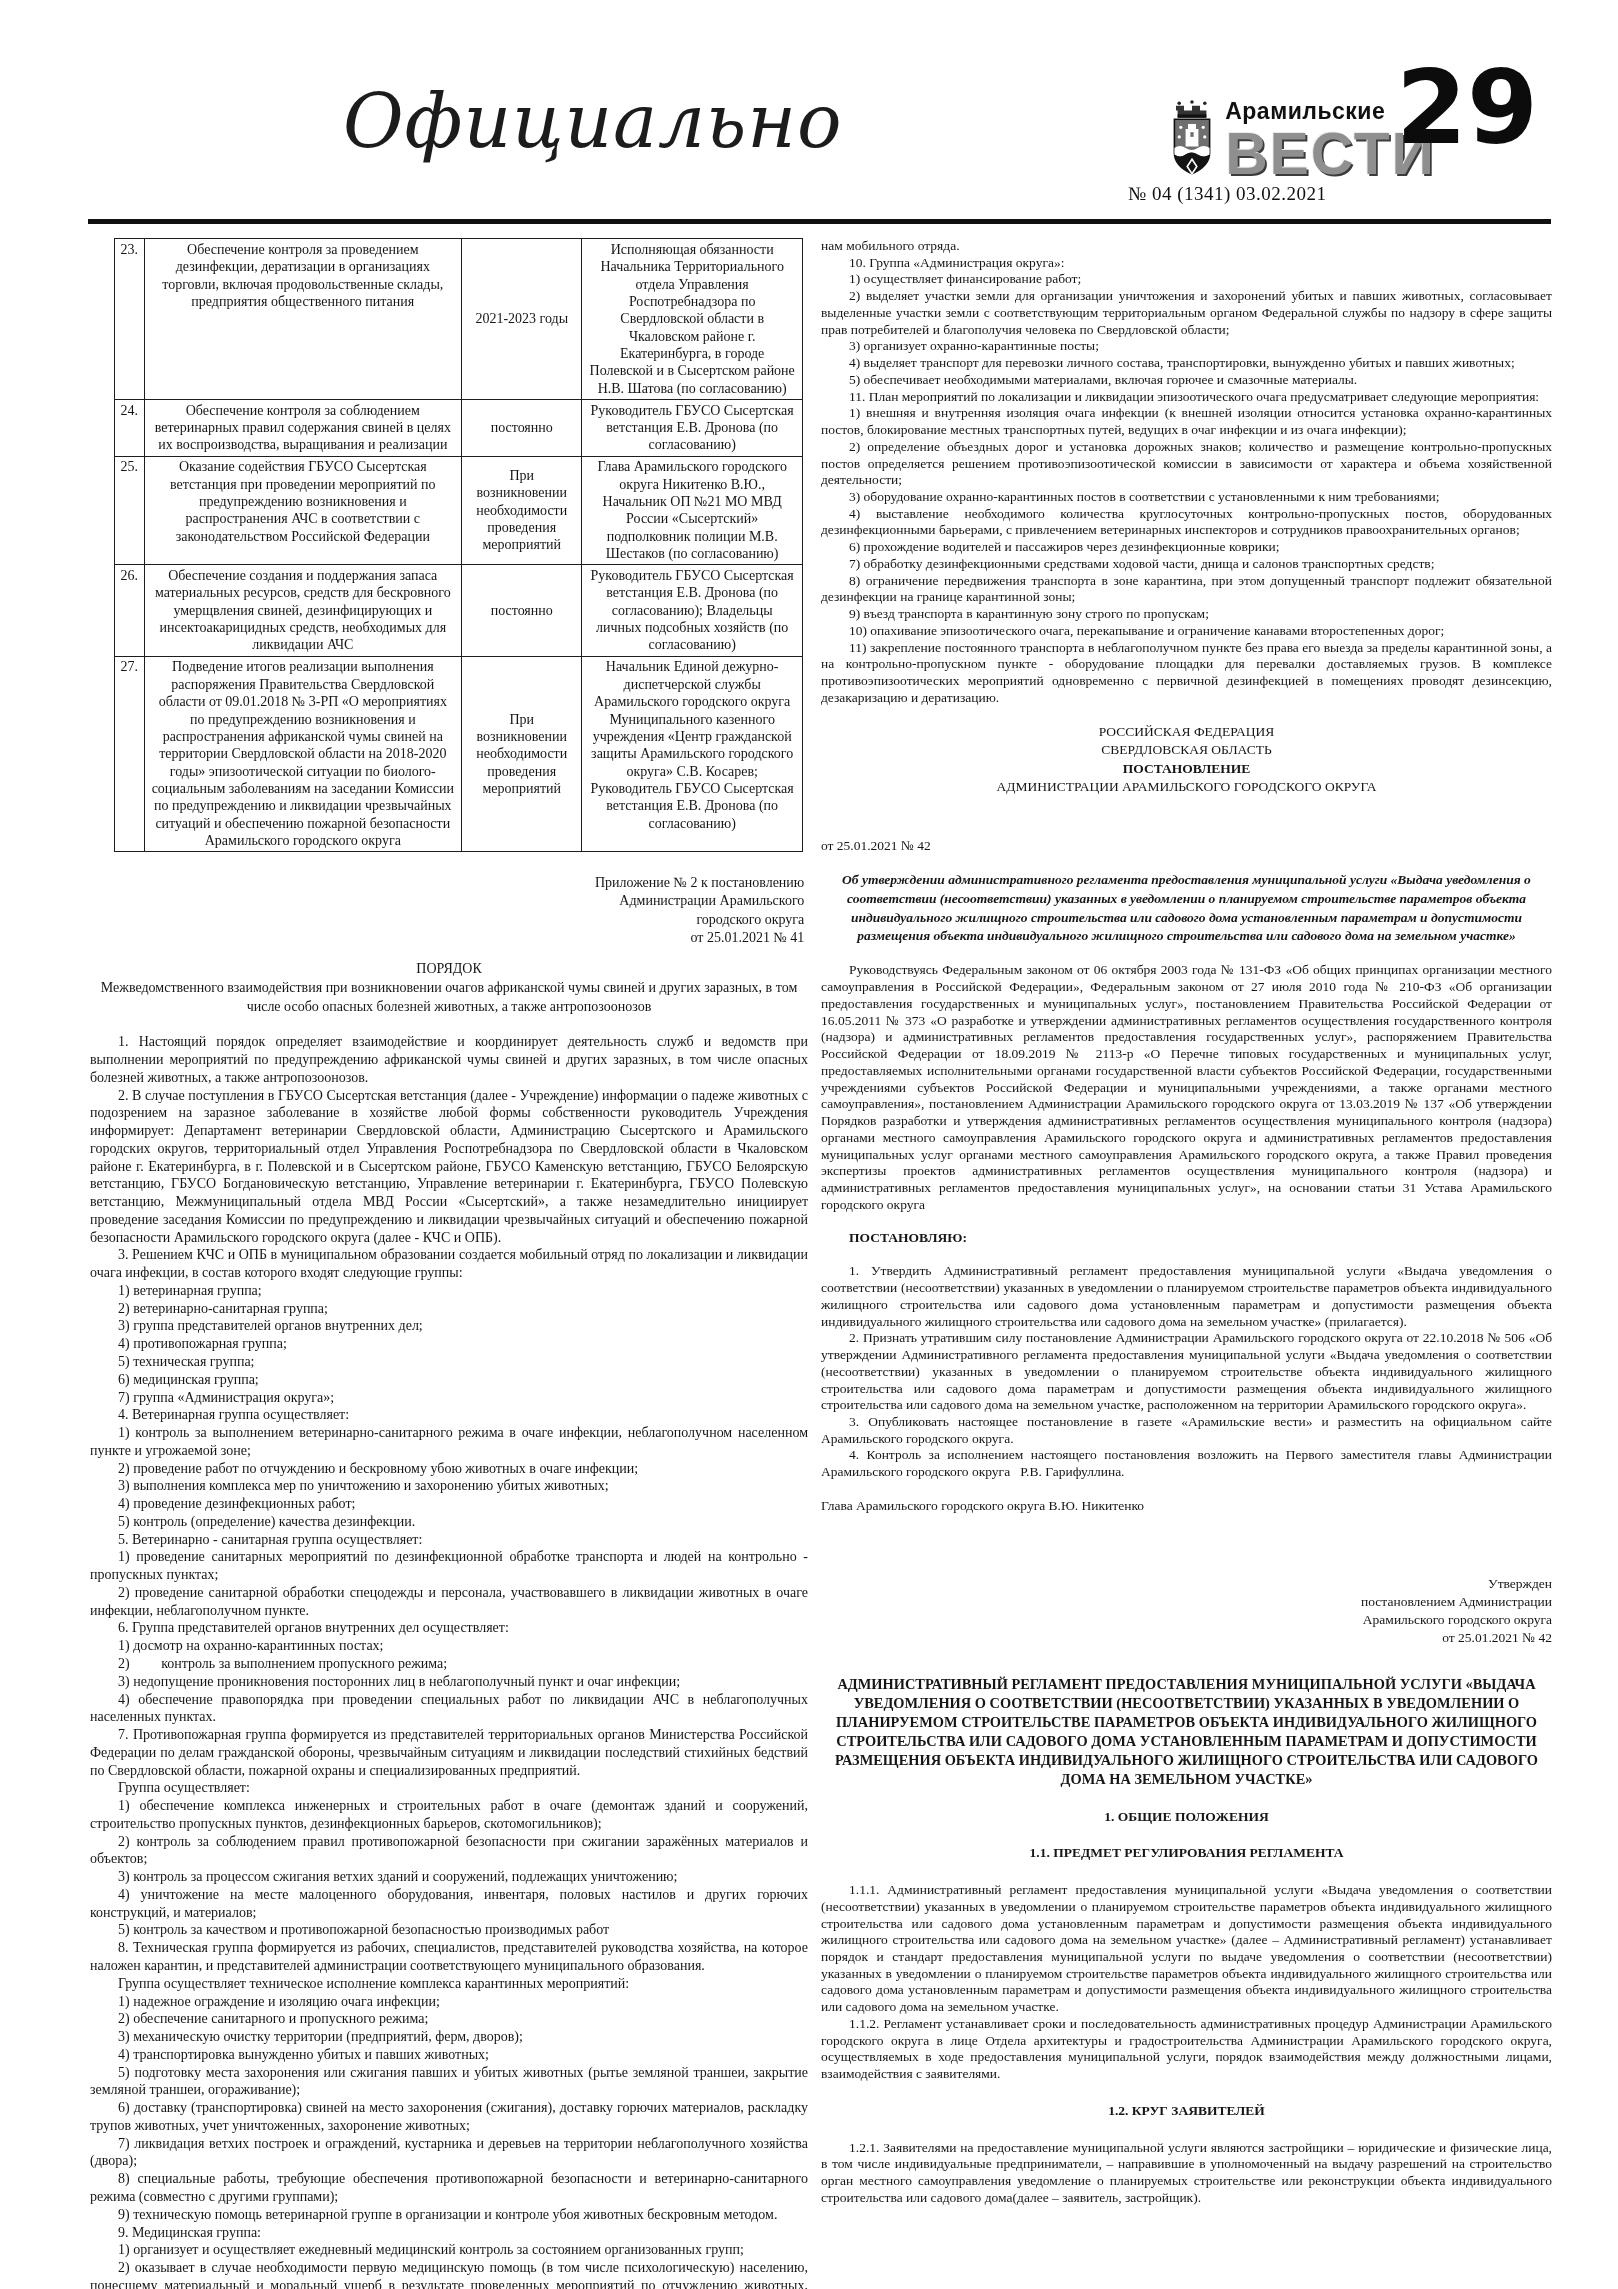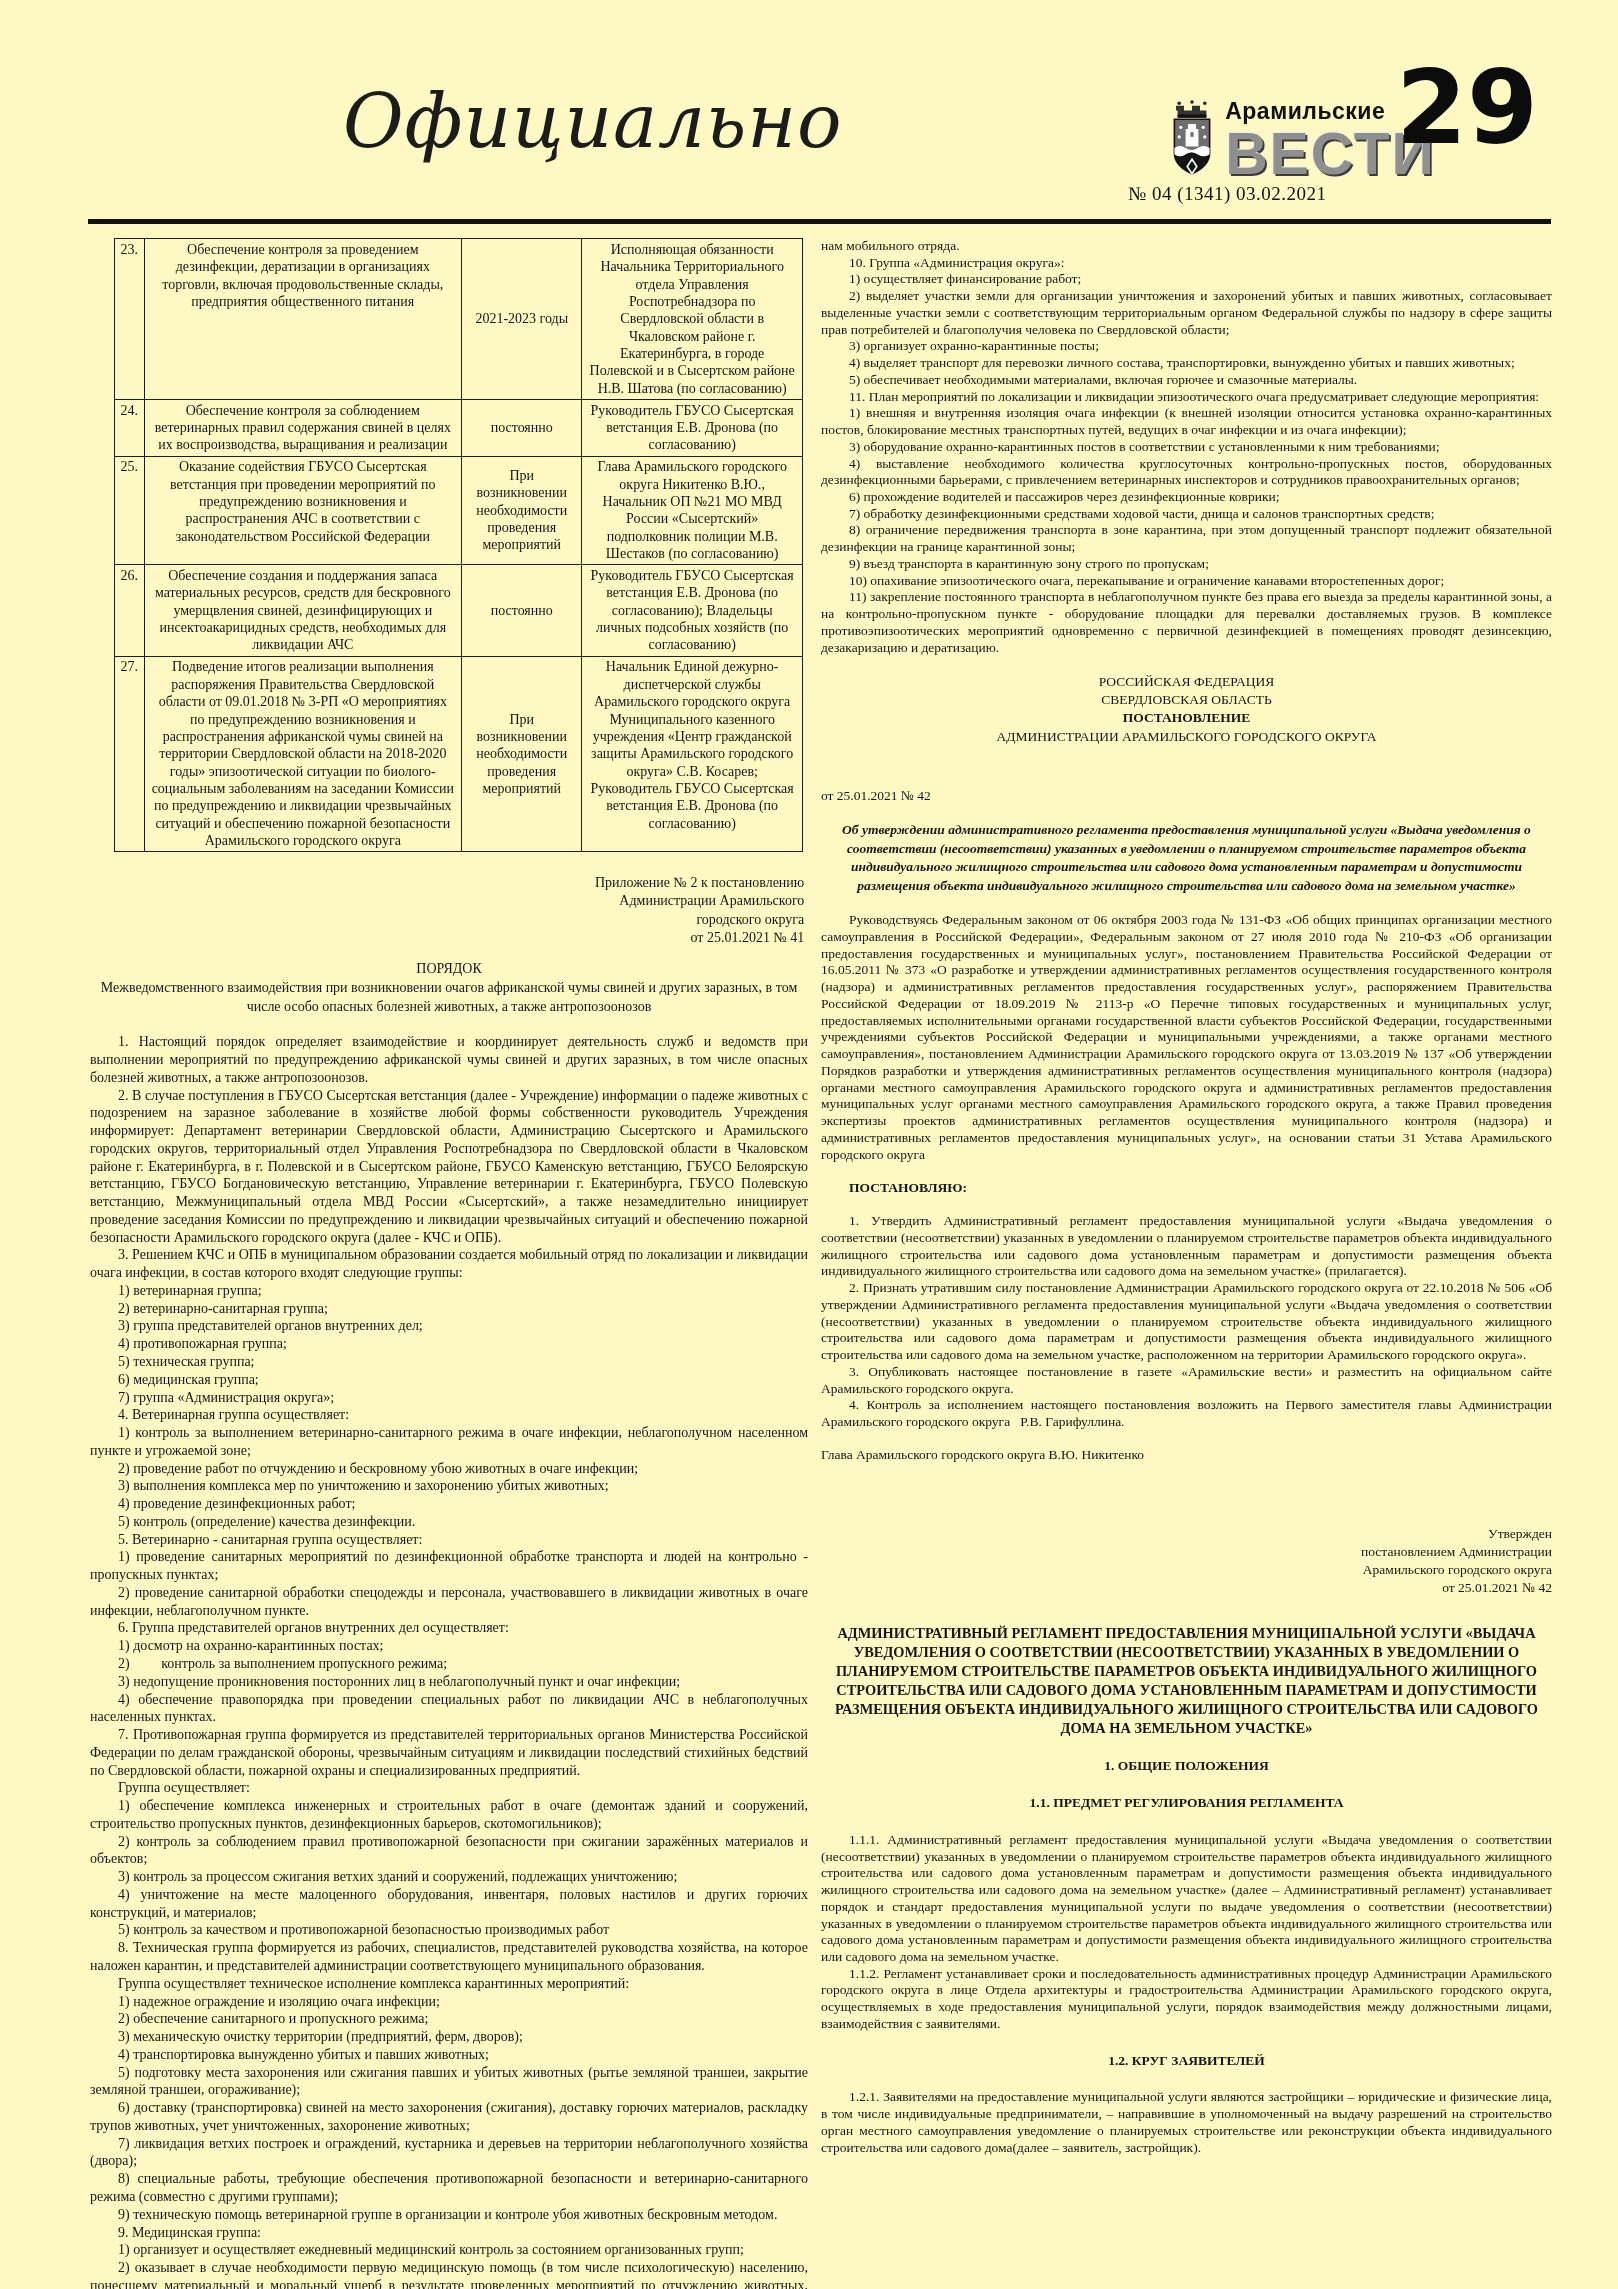--- a/index.html
+++ b/index.html
@@ -1,16 +1,16 @@
 <!DOCTYPE html>
 <html lang="ru" style="font-size:14.8px"><head>
 <meta charset="utf-8">
 <style>
   html,body{margin:0;padding:0;background:#e9e9e9;}
-  .page{position:relative;width:1619px;height:2290px;background:#fef9c3;overflow:hidden;
+  .page{position:relative;width:1619px;height:2290px;background:#ffffff;overflow:hidden;
         font-family:"Liberation Serif",serif;color:#161616;}
   
   .masthead{position:absolute;top:0;left:0;width:100%;height:222px;}
   .section-title{position:absolute;left:343px;top:78px;font-family:"DejaVu Serif",serif;
         font-style:italic;font-size:74px;letter-spacing:0.9px;color:#1c1c1c;}
   .brand{position:absolute;left:1168px;top:100px;display:flex;align-items:flex-start;gap:9.2px;}
   .brand-text{display:flex;flex-direction:column;line-height:1;}
   .brand-top{font-family:"Liberation Sans",sans-serif;font-weight:bold;font-size:23px;color:#111;letter-spacing:0.5px;}
   .brand-name{font-family:"Liberation Sans",sans-serif;font-weight:800;font-size:59px;color:#8f8f8f;
         letter-spacing:1.8px;margin-top:1.8px;text-shadow:-0.9px -0.9px 0 #ececec,1.8px 1.8px 0 #3c3c3c;}
@@ -200,20 +200,21 @@
       <div>
 
       <p class="p">10. Группа «Администрация округа»:</p>
           <p class="p">1) осуществляет финансирование работ;</p>
           <p class="p">2) выделяет участки земли для организации уничтожения и захоронений убитых и павших животных, согласовывает выделенные участки земли с соответствующим территориальным органом Федеральной службы по надзору в сфере защиты прав потребителей и благополучия человека по Свердловской области;</p>
           <p class="p">3) организует охранно-карантинные посты;</p>
           <p class="p">4) выделяет транспорт для перевозки личного состава, транспортировки, вынужденно убитых и павших животных;</p>
           <p class="p">5) обеспечивает необходимыми материалами, включая горючее и смазочные материалы.</p>
           <p class="p">11. План мероприятий по локализации и ликвидации эпизоотического очага предусматривает следующие мероприятия:</p>
           <p class="p">1) внешняя и внутренняя изоляция очага инфекции (к внешней изоляции относится установка охранно-карантинных постов, блокирование местных транспортных путей, ведущих в очаг инфекции и из очага инфекции);</p>
+          <p class="p">2) определение объездных дорог и установка дорожных знаков; количество и размещение контрольно-пропускных постов определяется решением противоэпизоотической комиссии в зависимости от характера и объема хозяйственной деятельности;</p>
           <p class="p">3) оборудование охранно-карантинных постов в соответствии с установленными к ним требованиями;</p>
           <p class="p">4) выставление необходимого количества круглосуточных контрольно-пропускных постов, оборудованных дезинфекционными барьерами, с привлечением ветеринарных инспекторов и сотрудников правоохранительных органов;</p>
           <p class="p">6) прохождение водителей и пассажиров через дезинфекционные коврики;</p>
           <p class="p">7) обработку дезинфекционными средствами ходовой части, днища и салонов транспортных средств;</p>
           <p class="p">8) ограничение передвижения транспорта в зоне карантина, при этом допущенный транспорт подлежит обязательной дезинфекции на границе карантинной зоны;</p>
           <p class="p">9) въезд транспорта в карантинную зону строго по пропускам;</p>
           <p class="p">10) опахивание эпизоотического очага, перекапывание и ограничение канавами второстепенных дорог;</p>
           <p class="p">11) закрепление постоянного транспорта в неблагополучном пункте без права его выезда за пределы карантинной зоны, а на контрольно-пропускном пункте - оборудование площадки для перевалки доставляемых грузов. В комплексе противоэпизоотических мероприятий одновременно с первичной дезинфекцией в помещениях проводят дезинсекцию, дезакаризацию и дератизацию.</p>
         </div>
 

